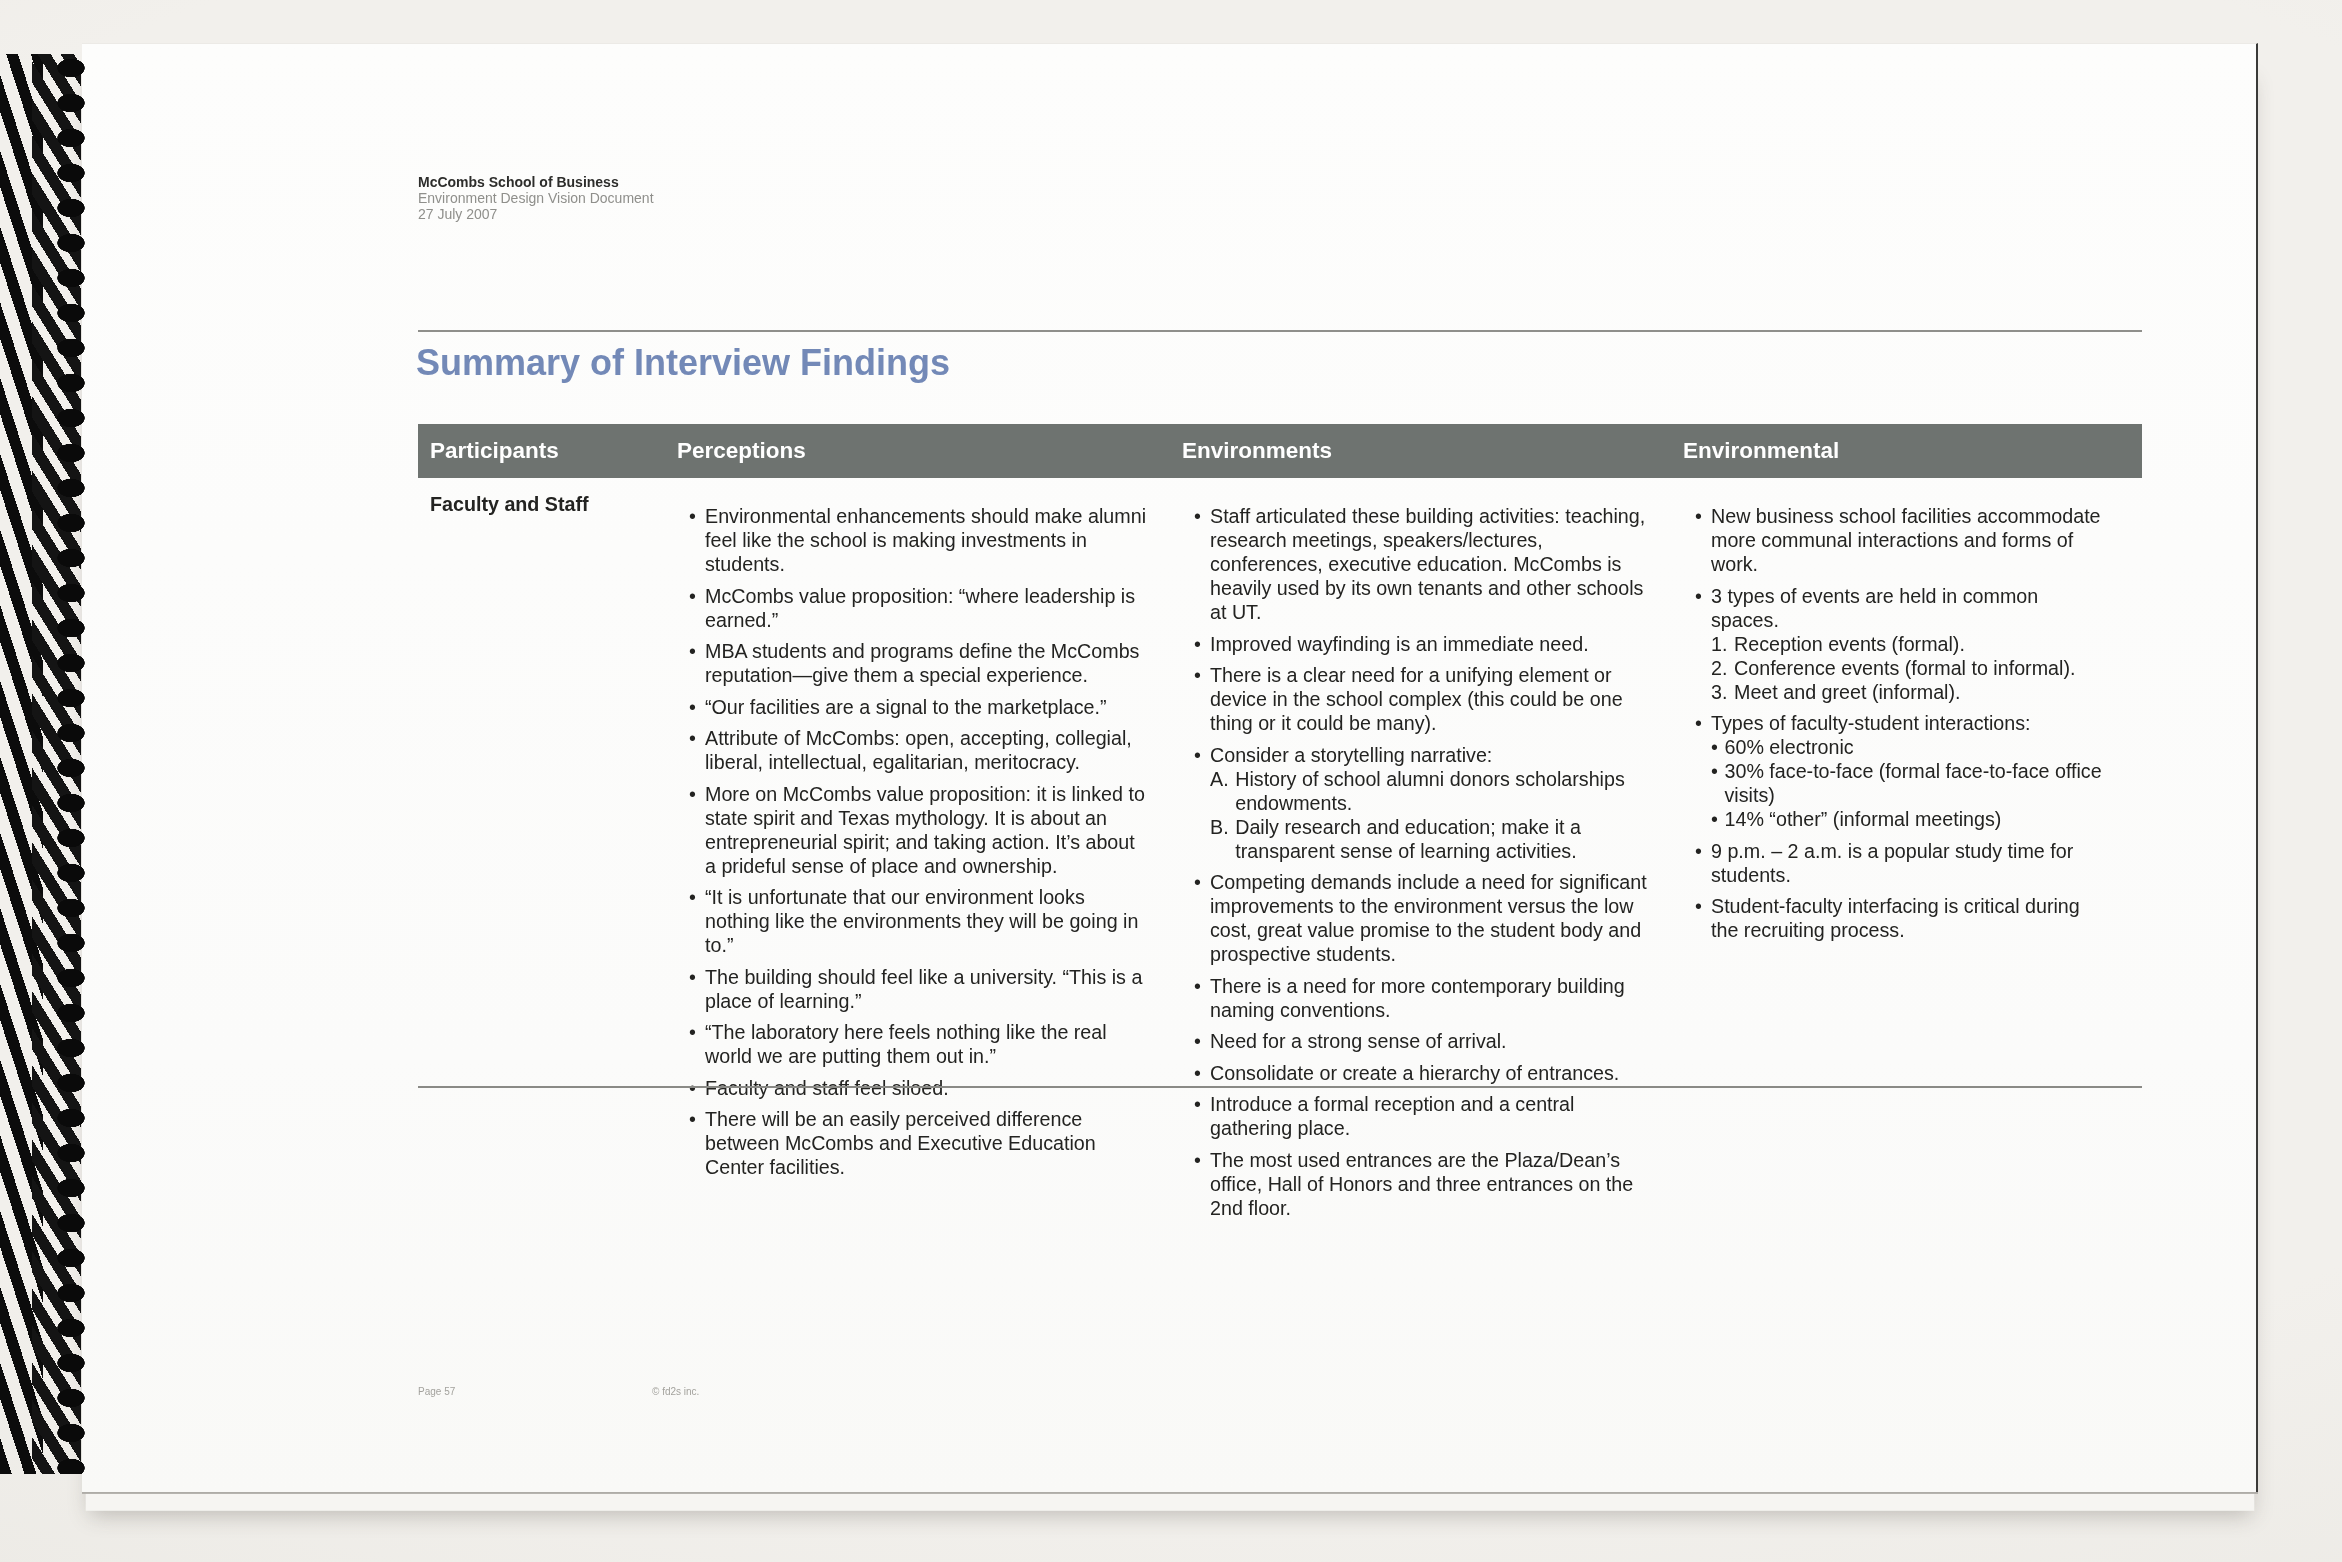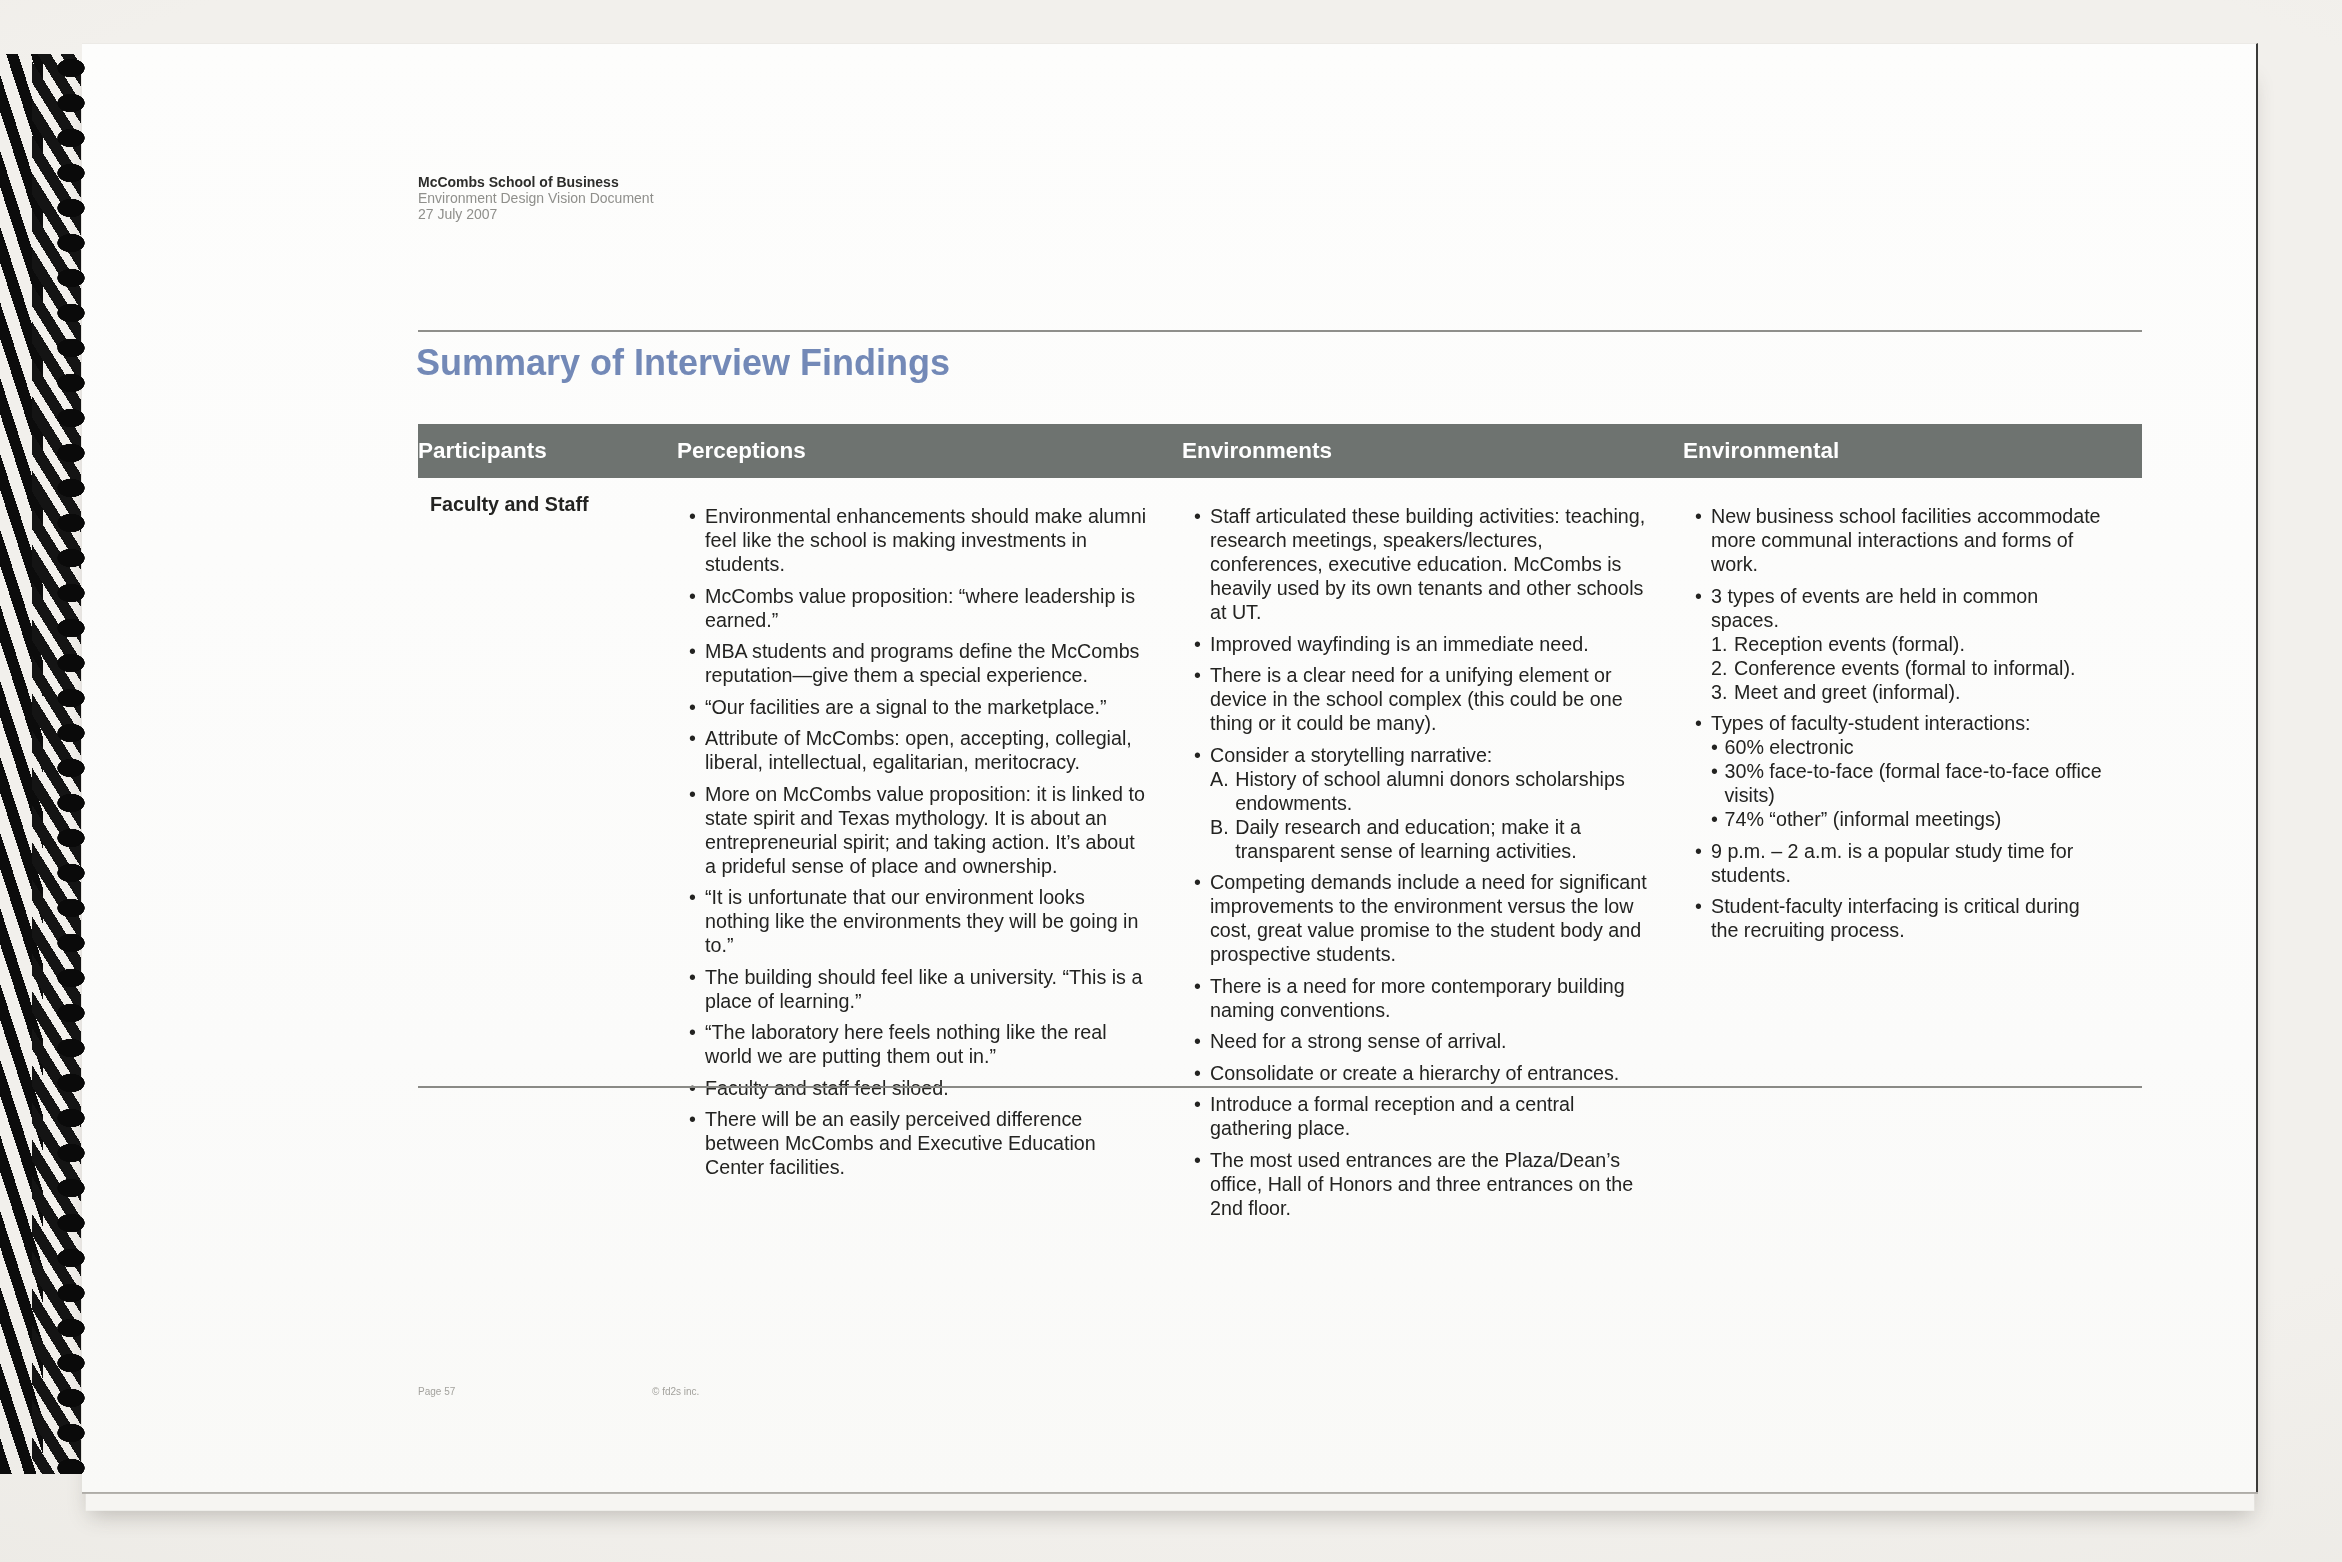--- a/index.html
+++ b/index.html
@@ -32,21 +32,21 @@
   .doc-meta .m2,.doc-meta .m3{color:#8f8f8b}
   
   .rule-top{position:absolute;left:336px;top:286px;width:1724px;height:1.9px;background:#8f8f8b}
   .title{position:absolute;left:334px;top:298px;margin:0;font-size:36px;font-weight:bold;color:#7389b7}
   
   .thead{
     position:absolute;left:336px;top:380px;width:1724px;height:54px;background:#6e7370;
     display:grid;grid-template-columns:259px 505px 501px 459px;align-items:center;
     color:#ffffff;font-size:22.5px;font-weight:bold;
   }
-  .thead .pad{}
+  .thead .pad{padding-left:12px}
   .trow{
     position:absolute;left:336px;top:448px;width:1724px;
     display:grid;grid-template-columns:259px 505px 501px 459px;
     font-size:19.7px;line-height:24px;color:#232321;
   }
   .participant{padding-left:12px;font-weight:bold}
   ul.blist{list-style:none;margin:12px;padding:0 22.5px 0 0}
   ul.blist li{margin:0 0 7.5px 0}
   .bt{position:relative;padding-left:16px}
   .bt::before{content:"\2022";position:absolute;left:0}
@@ -181,21 +181,21 @@
             <div class="sub">
               <span class="m">•</span>
               <span class="t">60% electronic</span>
             </div>
             <div class="sub">
               <span class="m">•</span>
               <span class="t">30% face-to-face (formal face-to-face office visits)</span>
             </div>
             <div class="sub">
               <span class="m">•</span>
-              <span class="t">74% “other” (informal meetings)</span>
+              <span class="t">14% “other” (informal meetings)</span>
             </div>
           </li>
           <li>
             <div class="bt">9 p.m. – 2 a.m. is a popular study time for students.</div>
           </li>
           <li>
             <div class="bt">Student-faculty interfacing is critical during the recruiting process.</div>
           </li>
         </ul>
     </div>

